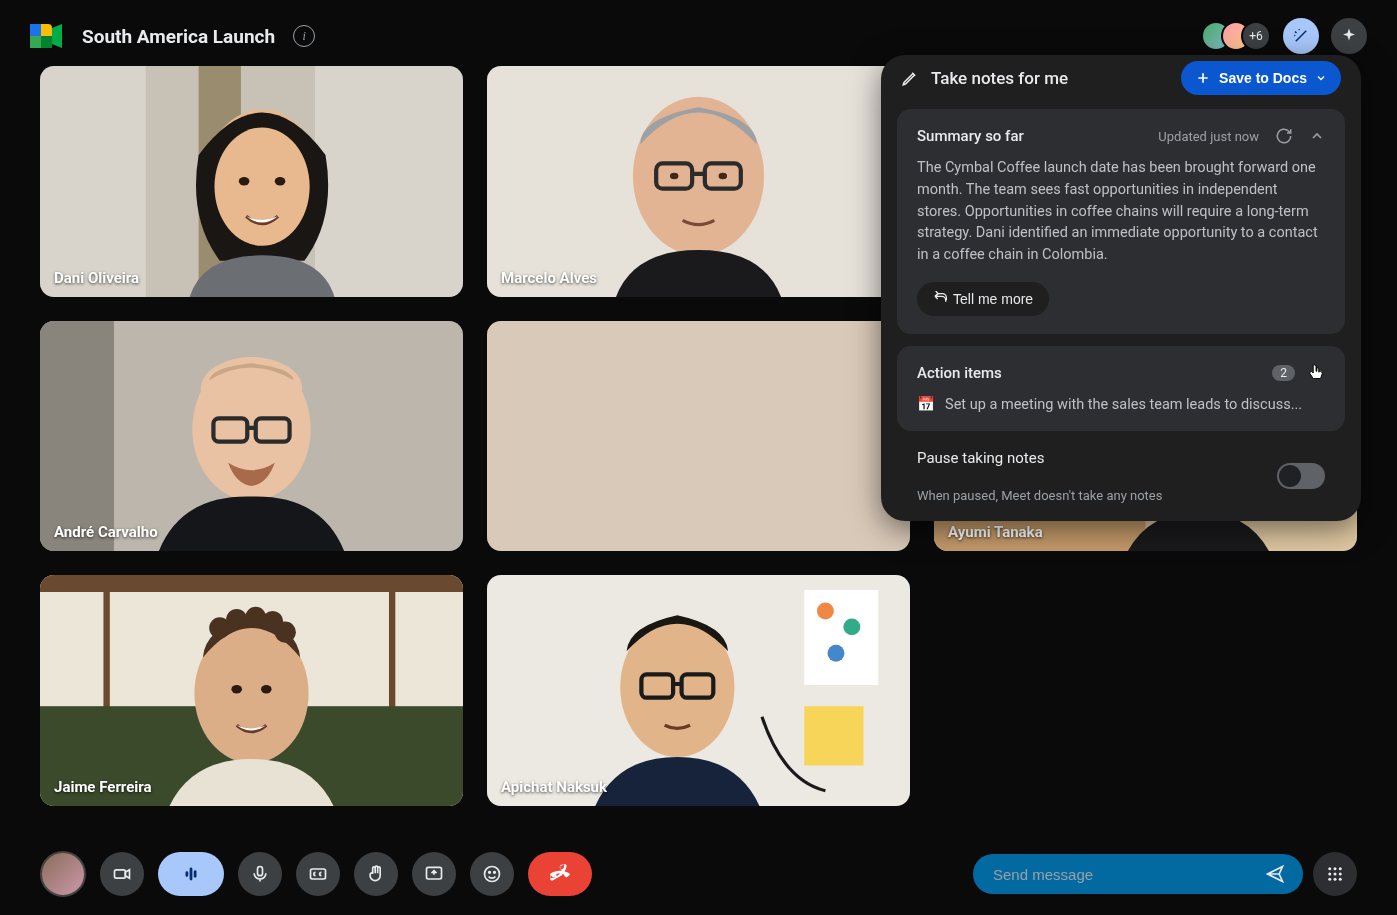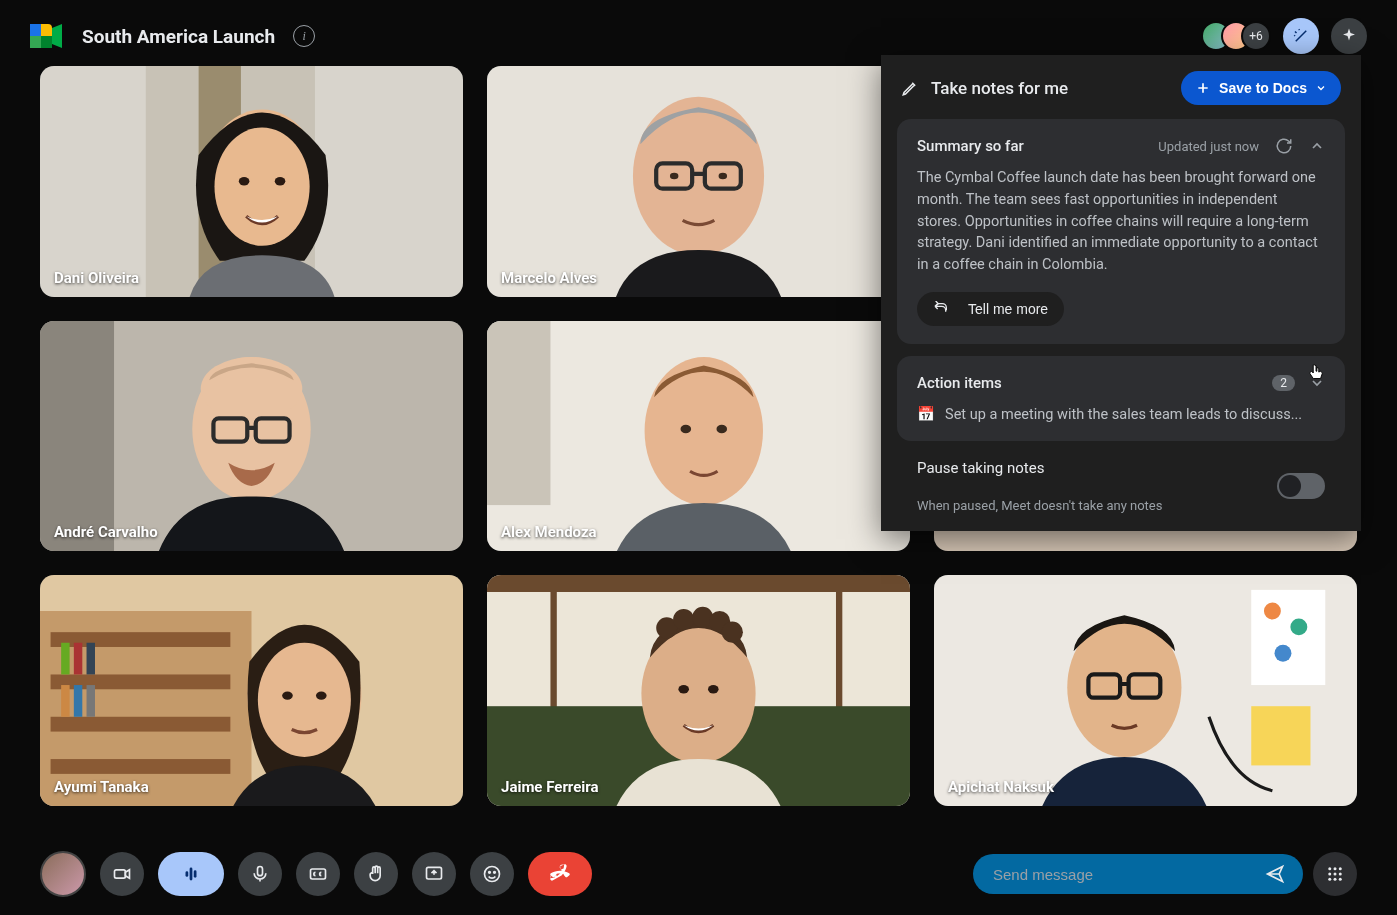--- a/index.html
+++ b/index.html
@@ -17,31 +17,31 @@
   .stack-av.a2{background:linear-gradient(135deg,#f9a,#fc8)}
   .stack-more{width:30px;height:30px;border-radius:50%;background:#3c4043;color:#e8eaed;font-size:12px;display:flex;align-items:center;justify-content:center;margin-left:-10px;border:2px solid #0a0a0a}
   .hdr-icon-btn{width:36px;height:36px;border-radius:50%;background:#a8c7fa;display:flex;align-items:center;justify-content:center;cursor:pointer}
   .hdr-icon-btn.dark{background:#3c4043;color:#e8eaed}
   .grid{display:grid;grid-template-columns:repeat(3,1fr);grid-template-rows:repeat(3,1fr);gap:24px;padding:0 40px;height:740px}
   .tile{position:relative;border-radius:14px;overflow:hidden;background:#3c4043}
   .tile .face{width:100%;height:100%}
   .name-badge{position:absolute;left:14px;bottom:10px;color:#fff;font-size:15px;text-shadow:0 1px 3px rgba(0,0,0,.7);font-weight:700}
   .face svg{width:100%;height:100%;display:block}
   
-  .panel{position:absolute;top:55px;right:36px;width:480px;background:#1f1f1f;border-radius:0;padding:16px 16px 18px 16px;box-shadow:0 8px 30px rgba(0,0,0,.5)}
+  .panel{position:absolute;top:55px;right:36px;width:480px;background:#1f1f1f;border-radius:24px;padding:6px 16px 18px 16px;box-shadow:0 8px 30px rgba(0,0,0,.5)}
   .panel-head{display:flex;align-items:center;justify-content:space-between;margin-bottom:14px;padding:0 4px}
   .panel-title-wrap{display:flex;align-items:center;gap:12px}
   .panel-title{font-size:17px;font-weight:500;color:#e8eaed}
   .save-btn{background:#0b57d0;color:#fff;border:none;border-radius:20px;padding:9px 14px;font-size:14px;display:flex;align-items:center;gap:8px;cursor:pointer;font-weight:700}
   .card{background:#2d2e31;border-radius:14px;padding:18px 20px;margin-bottom:12px}
   .card-head{display:flex;align-items:center;justify-content:space-between;margin-bottom:12px}
   .card-title{font-size:15px;font-weight:500;color:#e8eaed}
   .card-head-right{display:flex;align-items:center;gap:16px;color:#9aa0a6;font-size:13px}
   .summary-text{color:#bdc1c6;font-size:14.5px;line-height:1.5}
-  .tell-more{display:inline-flex;align-items:center;gap:19px;background:#1f1f1f;border:none;color:#e8eaed;border-radius:20px;padding:9px 16px;margin-top:16px;cursor:pointer;font-size:14px}
+  .tell-more{display:inline-flex;align-items:center;gap:4px;background:#1f1f1f;border:none;color:#e8eaed;border-radius:20px;padding:9px 16px;margin-top:16px;cursor:pointer;font-size:14px}
   .action-head{display:flex;align-items:center;justify-content:space-between}
   .badge-count{background:#5f6368;color:#e8eaed;border-radius:10px;padding:1px 8px;font-size:12px}
   .action-head-right{display:flex;align-items:center;gap:14px}
   .action-item{display:flex;align-items:center;gap:10px;margin-top:14px;color:#bdc1c6;font-size:14.5px}
   .pause-row{display:flex;align-items:center;justify-content:space-between;padding:6px 20px 0 20px}
   .pause-title{font-size:15px;color:#e8eaed}
   .pause-sub{font-size:13px;color:#9aa0a6;margin-top:21px}
   .toggle{width:48px;height:26px;background:#5f6368;border-radius:20px;position:relative;cursor:pointer}
   .toggle .knob{width:22px;height:22px;background:#202124;border-radius:50%;position:absolute;top:2px;left:2px}
   
@@ -155,35 +155,20 @@
           <line x1="196" y1="107" x2="204" y2="107" stroke="#2b2b2b" stroke-width="4"></line>
           <path d="M178 140 Q200 154 222 140 Q215 160 200 162 Q185 160 178 140" fill="#a86a4a"></path>
           <path d="M110 230 Q130 170 200 172 Q270 170 290 230 Z" fill="#14161a"></path>
         </svg>
       </div>
     <div class="name-badge">André Carvalho</div>
   </div>
   <div class="tile">
     <div class="face">
         <svg viewBox="0 0 400 230" preserveAspectRatio="xMidYMid slice">
-          <rect width="400" height="230" fill="#ece8e0"></rect>
-          <rect x="0" y="0" width="60" height="180" fill="#cac4b8"></rect>
-          <ellipse cx="205" cy="110" rx="56" ry="70" fill="#e6b590"></ellipse>
-          <path d="M158 78 Q205 30 252 78 Q250 58 205 48 Q160 58 158 78" fill="#8a5a34"></path>
-          <ellipse cx="188" cy="108" rx="5" ry="4" fill="#3a2a1e"></ellipse>
-          <ellipse cx="222" cy="108" rx="5" ry="4" fill="#3a2a1e"></ellipse>
-          <path d="M192 148 Q205 156 218 148" stroke="#7a4632" stroke-width="3" fill="none"></path>
-          <path d="M120 230 Q140 178 205 178 Q270 178 290 230 Z" fill="#5a6066"></path>
-        </svg>
-      </div>
-    <div class="name-badge">Alex Mendoza</div>
-  </div>
-  <div class="tile">
-    <div class="face">
-        <svg viewBox="0 0 400 230" preserveAspectRatio="xMidYMid slice">
           <rect width="400" height="230" fill="#d9c9b8"></rect>
         </svg>
       </div>
     <div class="name-badge"></div>
   </div>
   <div class="tile">
     <div class="face">
         <svg viewBox="0 0 400 230" preserveAspectRatio="xMidYMid slice">
           <rect width="400" height="230" fill="#e0c8a2"></rect>
           <rect x="0" y="40" width="200" height="190" fill="#c49a6a"></rect>

